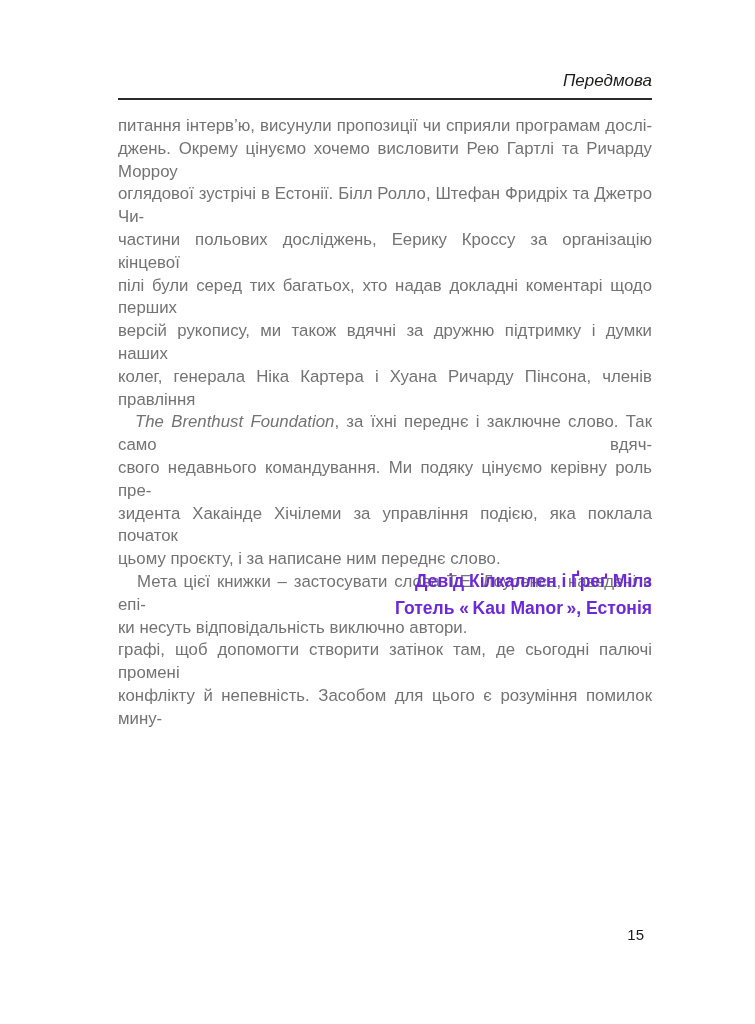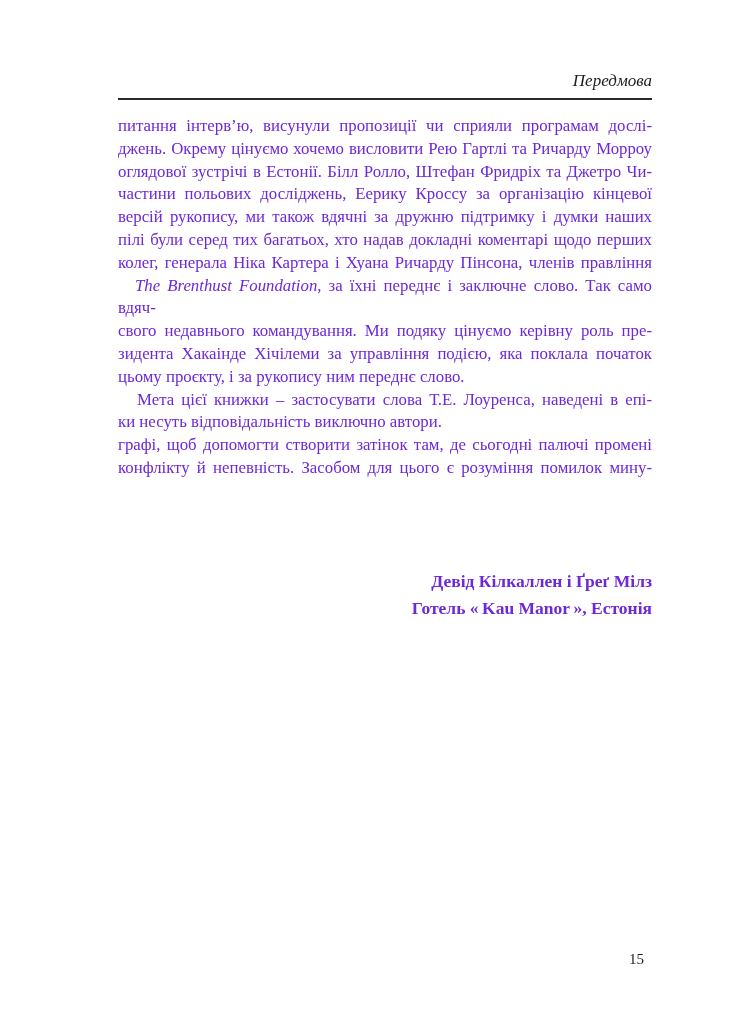--- a/index.html
+++ b/index.html
@@ -6,21 +6,21 @@
   html, body {
     margin: 0;
     padding: 0;
     background: #ffffff;
   }
   .page {
     position: relative;
     width: 755px;
     height: 1024px;
     background: #ffffff;
-    font-family: Liberation Serif, serif;
+    font-family: Liberation Sans, sans-serif;
     color: #1c1c1a;
     overflow: hidden;
   }
   .running-head {
     position: absolute;
     top: 71px;
     right: 103px;
     font-style: italic;
     font-size: 17px;
     line-height: 20px;
@@ -34,21 +34,21 @@
     height: 2px;
     background: #2b2b29;
   }
   .body-text {
     position: absolute;
     top: 115px;
     left: 118px;
     width: 534px;
     font-size: 16.8px;
     line-height: 22.8px;
-    color: #6d28d9;
+    color: #737373;
   }
   .line {
     text-align: justify;
     text-align-last: justify;
   }
   .line.last-line {
     text-align-last: left;
   }
   .line.indent {
     text-indent: 19px;
@@ -68,44 +68,43 @@
     line-height: 26.5px;
     color: #6d28d9;
   }
   .folio {
     position: absolute;
     top: 926px;
     right: 111px;
     font-size: 15px;
     line-height: 18px;
     color: #1c1c1a;
-    margin-top: 24px;
   }
 </style>
 </head>
 <body>
 
 <div class="page">
 
   <div class="running-head">Передмова</div>
 
   <div class="header-rule"></div>
 
   <div class="body-text" id="body-text">
       <div class="line"><span>питання інтерв’ю, висунули пропозиції чи сприяли програмам дослі-</span></div>
       <div class="line"><span>джень. Окрему цінуємо хочемо висловити Рею Гартлі та Ричарду Морроу</span></div>
       <div class="line"><span>оглядової зустрічі в Естонії. Білл Ролло, Штефан Фридріх та Джетро Чи-</span></div>
       <div class="line"><span>частини польових досліджень, Еерику Кроссу за організацію кінцевої</span></div>
+      <div class="line"><span>пілі були серед тих багатьох, хто надав докладні коментарі щодо перших</span></div>
       <div class="line"><span>версій рукопису, ми також вдячні за дружню підтримку і думки наших</span></div>
-      <div class="line"><span>пілі були серед тих багатьох, хто надав докладні коментарі щодо перших</span></div>
       <div class="line"><span>колег, генерала Ніка Картера і Хуана Ричарду Пінсона, членів правління</span></div>
       <div class="line"><span class="italic">The Brenthust Foundation</span><span>, за їхні переднє і заключне слово. Так само вдяч-</span></div>
       <div class="line"><span>свого недавнього командування. Ми подяку цінуємо керівну роль пре-</span></div>
       <div class="line"><span>зидента Хакаінде Хічілеми за управління подією, яка поклала початок</span></div>
-      <div class="line last-line"><span>цьому проєкту, і за рукопису ним переднє слово.</span></div>
+      <div class="line last-line"><span>цьому проєкту, і за написане ним переднє слово.</span></div>
       <div class="line indent"><span>Мета цієї книжки – застосувати слова Т.Е. Лоуренса, наведені в епі-</span></div>
       <div class="line last-line"><span>ки несуть відповідальність виключно автори.</span></div>
       <div class="line"><span>графі, щоб допомогти створити затінок там, де сьогодні палючі промені</span></div>
       <div class="line"><span>конфлікту й непевність. Засобом для цього є розуміння помилок мину-</span></div>
     </div>
 
   <div class="signature">
     <div>Девід Кілкаллен і Ґреґ Мілз</div>
     <div>Готель « Kau Manor », Естонія</div>
   </div>

